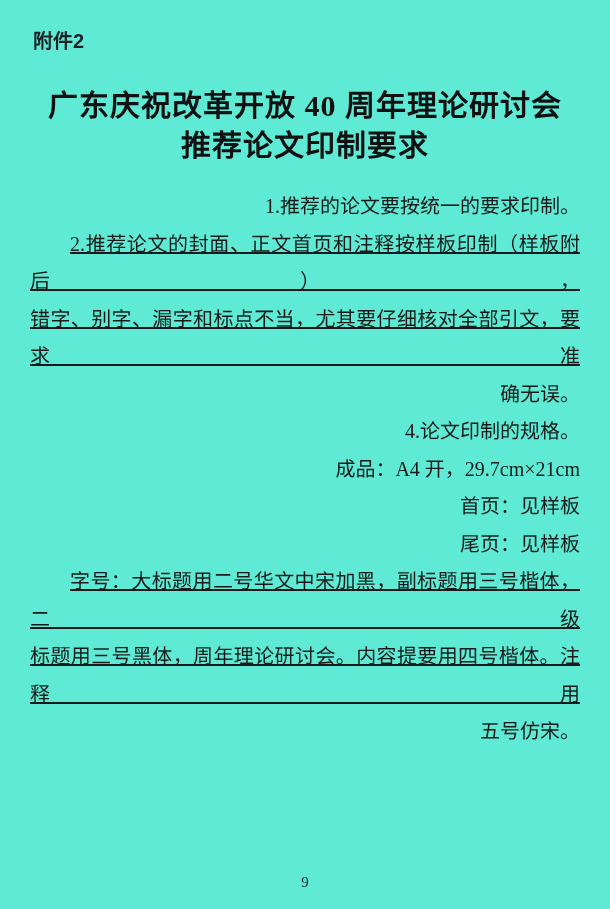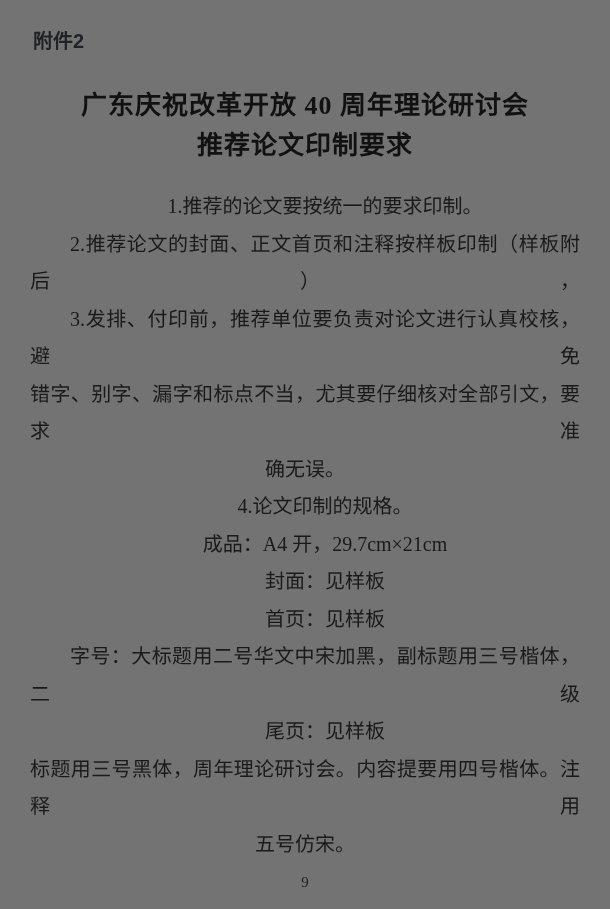--- a/index.html
+++ b/index.html
@@ -5,65 +5,66 @@
   html, body {
     margin: 0;
     padding: 0;
     background: #ffffff;
   }
   .page {
     position: relative;
     width: 610px;
     height: 909px;
     margin: 0;
-    background: #737373;
+    background: #5eead4;
     color: #1a1a1a;
     font-family: "Liberation Serif", "DejaVu Serif", serif;
     box-sizing: border-box;
     padding: 28px 30px 0 30px;
     overflow: hidden;
   }
   .attachment {
     font-family: "Liberation Sans", "DejaVu Sans", sans-serif;
     font-weight: 600;
     font-size: 20px;
     line-height: 26px;
     margin-left: 3px;
     color: #1f2226;
   }
   .title {
     margin: 32px 0 0 0;
     text-align: center;
-    font-size: 26px;
+    font-size: 30px;
     font-weight: 700;
     line-height: 40px;
     letter-spacing: 1px;
     color: #111111;
   }
   .title .title-line {
     display: block;
   }
   .doc-body {
     margin-top: 22px;
     font-size: 20px;
     line-height: 37.5px;
     color: #1a1a1a;
   }
   .line {
     text-indent: 0;
-    text-align: center;
+    text-align: right;
     white-space: nowrap;
   }
   .line.first {
     text-indent: 2em;
   }
   .line.fill {
     white-space: normal;
     text-align: justify;
     text-align-last: justify;
+    text-decoration: underline;
   }
   .page-number {
     position: absolute;
     bottom: 18px;
     left: 0;
     right: 0;
     text-align: center;
     font-size: 15px;
     line-height: 18px;
     color: #222222;
@@ -76,27 +77,25 @@
   <div class="attachment">附件2</div>
 
   <h1 class="title">
     <span class="title-line">广东庆祝改革开放 40 周年理论研讨会</span>
     <span class="title-line">推荐论文印制要求</span>
   </h1>
 
   <div class="doc-body" id="doc-body">
       <div class="line first">1.推荐的论文要按统一的要求印制。</div>
       <div class="line first fill">2.推荐论文的封面、正文首页和注释按样板印制（样板附后），</div>
-      <div class="line first fill">3.发排、付印前，推荐单位要负责对论文进行认真校核，避免</div>
       <div class="line fill">错字、别字、漏字和标点不当，尤其要仔细核对全部引文，要求准</div>
       <div class="line">确无误。</div>
       <div class="line first">4.论文印制的规格。</div>
       <div class="line first">成品：A4 开，29.7cm×21cm</div>
-      <div class="line first">封面：见样板</div>
       <div class="line first">首页：见样板</div>
+      <div class="line first">尾页：见样板</div>
       <div class="line first fill">字号：大标题用二号华文中宋加黑，副标题用三号楷体，二级</div>
-      <div class="line first">尾页：见样板</div>
       <div class="line fill">标题用三号黑体，周年理论研讨会。内容提要用四号楷体。注释用</div>
       <div class="line">五号仿宋。</div>
     </div>
 
   <div class="page-number">9</div>
 </div>
 
 </body></html>

